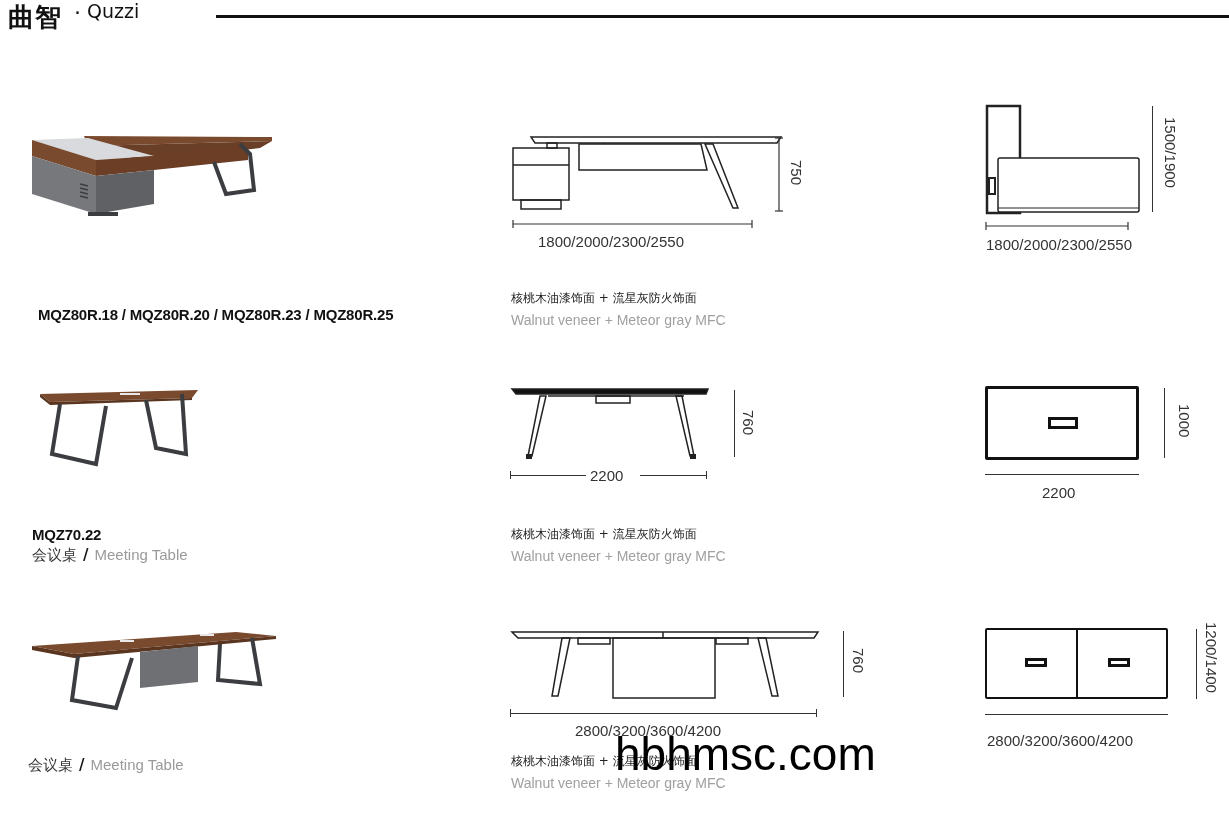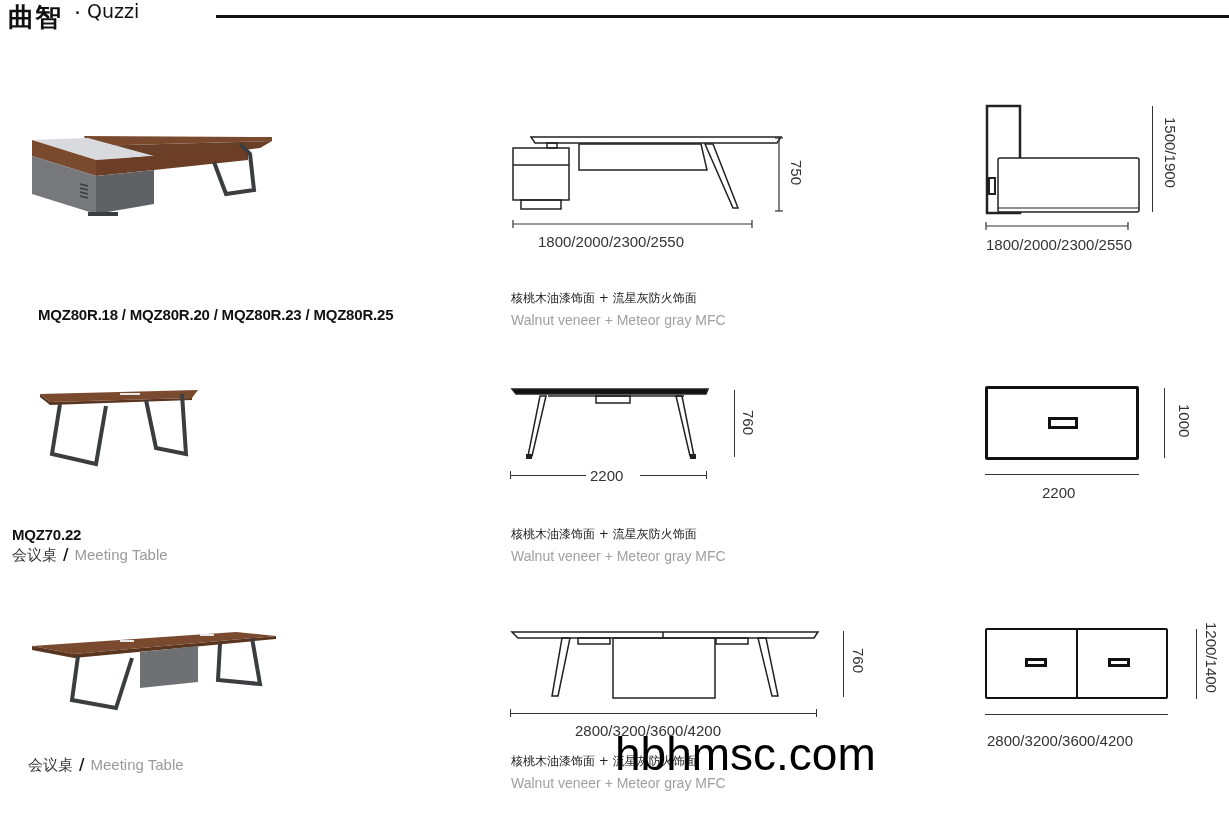--- a/index.html
+++ b/index.html
@@ -151,21 +151,21 @@
 <div class="abs dim dim-v" style="left:740px;top:410px;">760</div>
 
 <div class="abs" style="left:985px;top:386px;width:154px;height:74px;border:3px solid #111;border-radius:2px;">
   <div style="position:absolute;left:60px;top:28px;width:30px;height:12px;border:3px solid #111;"></div>
 </div>
 <div class="abs" style="left:1164px;top:388px;width:1px;height:70px;background:#333;"></div>
 <div class="abs dim dim-v" style="left:1176px;top:404px;">1000</div>
 <div class="abs" style="left:985px;top:474px;width:154px;border-top:1.2px solid #333;"></div>
 <div class="abs dim" style="left:1042px;top:484px;">2200</div>
 
-<div class="abs" style="left:12px;top:526px;">
+<div class="abs" style="left:32px;top:526px;">
   <div class="model">MQZ70.22</div>
   <div class="subtitle">
     <span>会议桌</span><span class="slash">/</span><span class="en">Meeting Table</span>
   </div>
 </div>
 <div class="abs" style="left:511px;top:526px;">
   <div class="mat-cn">核桃木油漆饰面 + 流星灰防火饰面</div>
   <div class="mat-en">Walnut veneer + Meteor gray MFC</div>
 </div>
 

